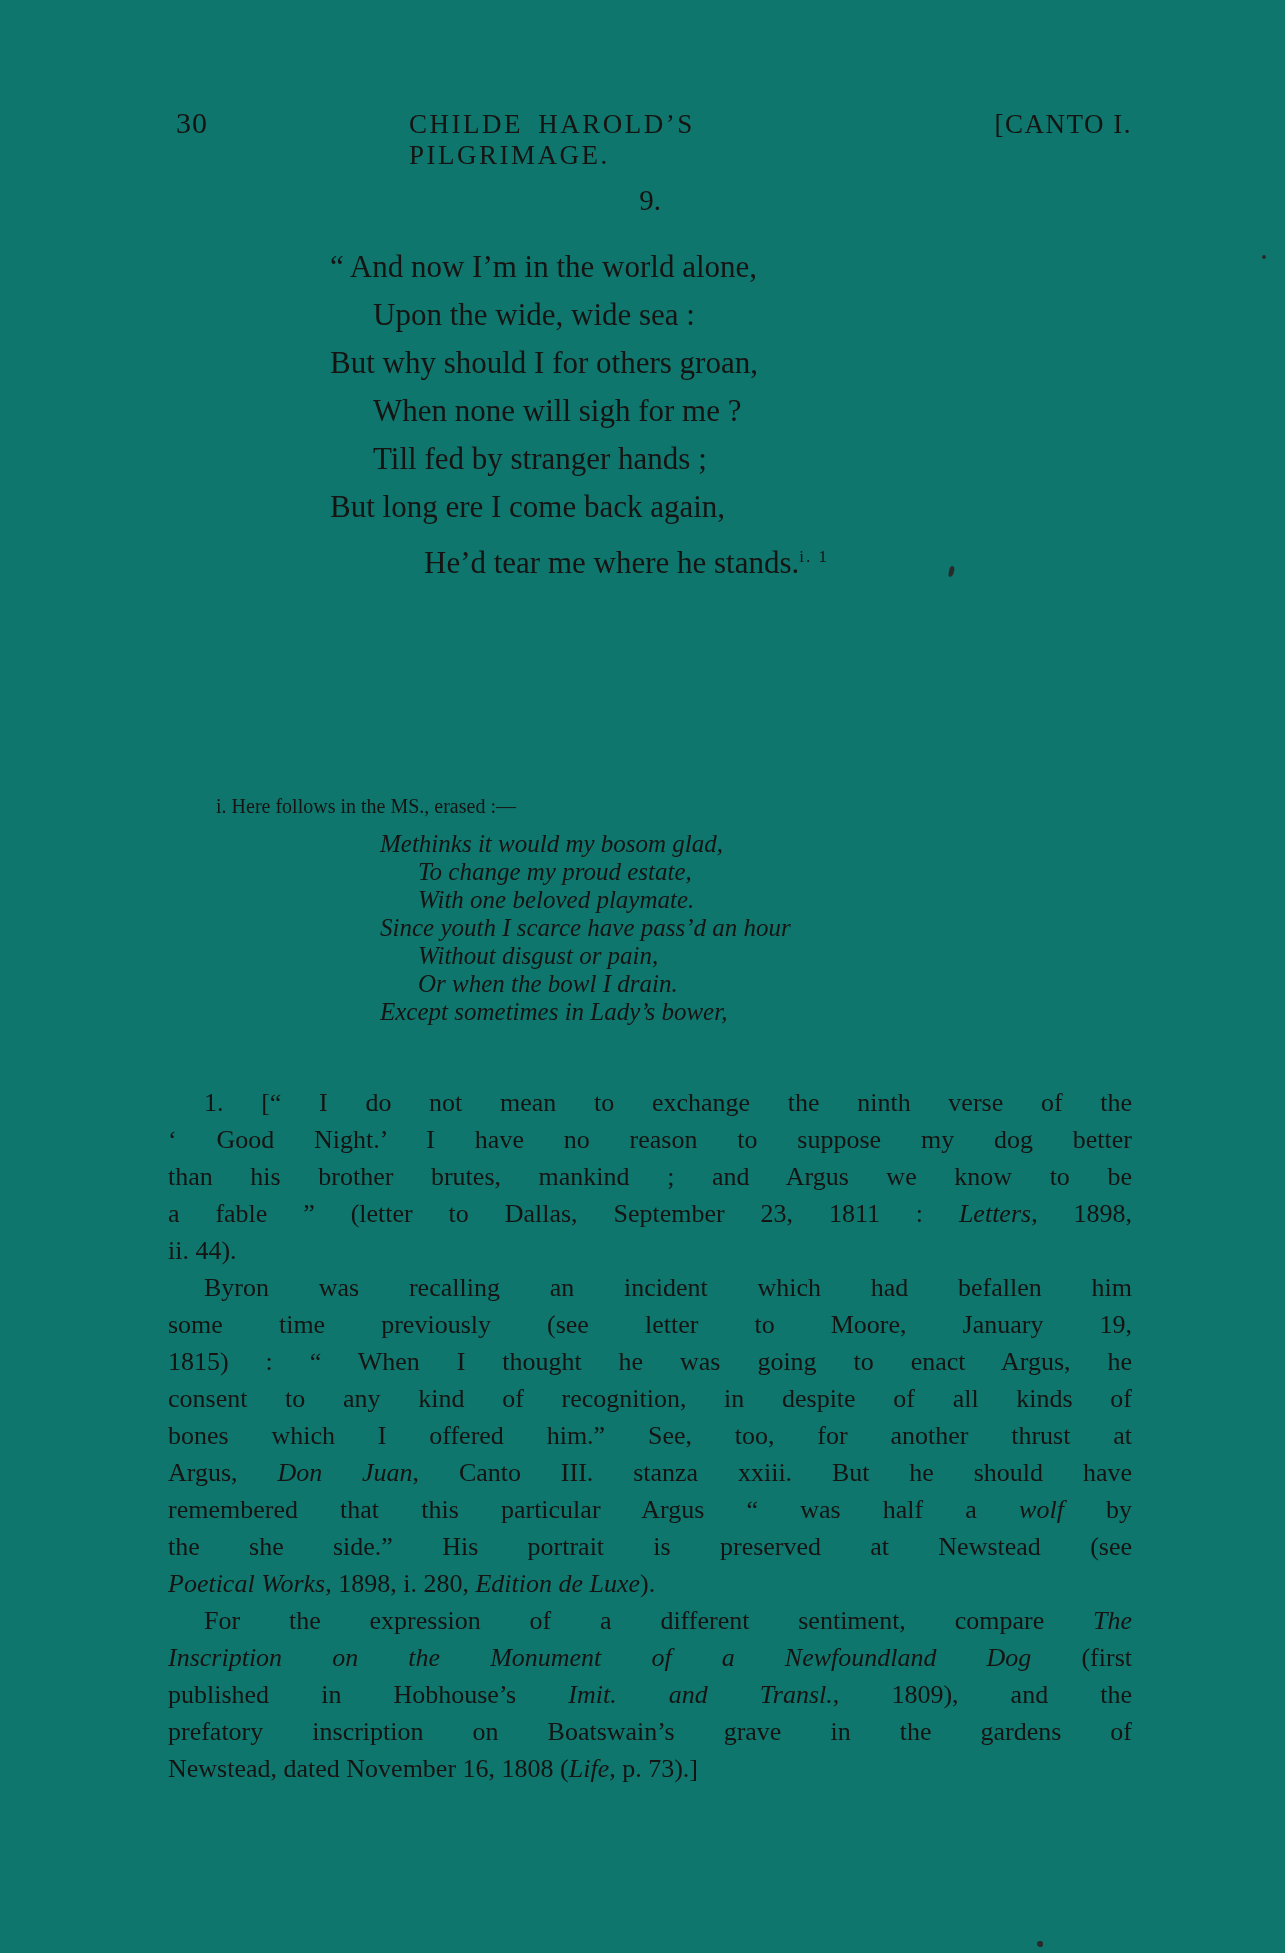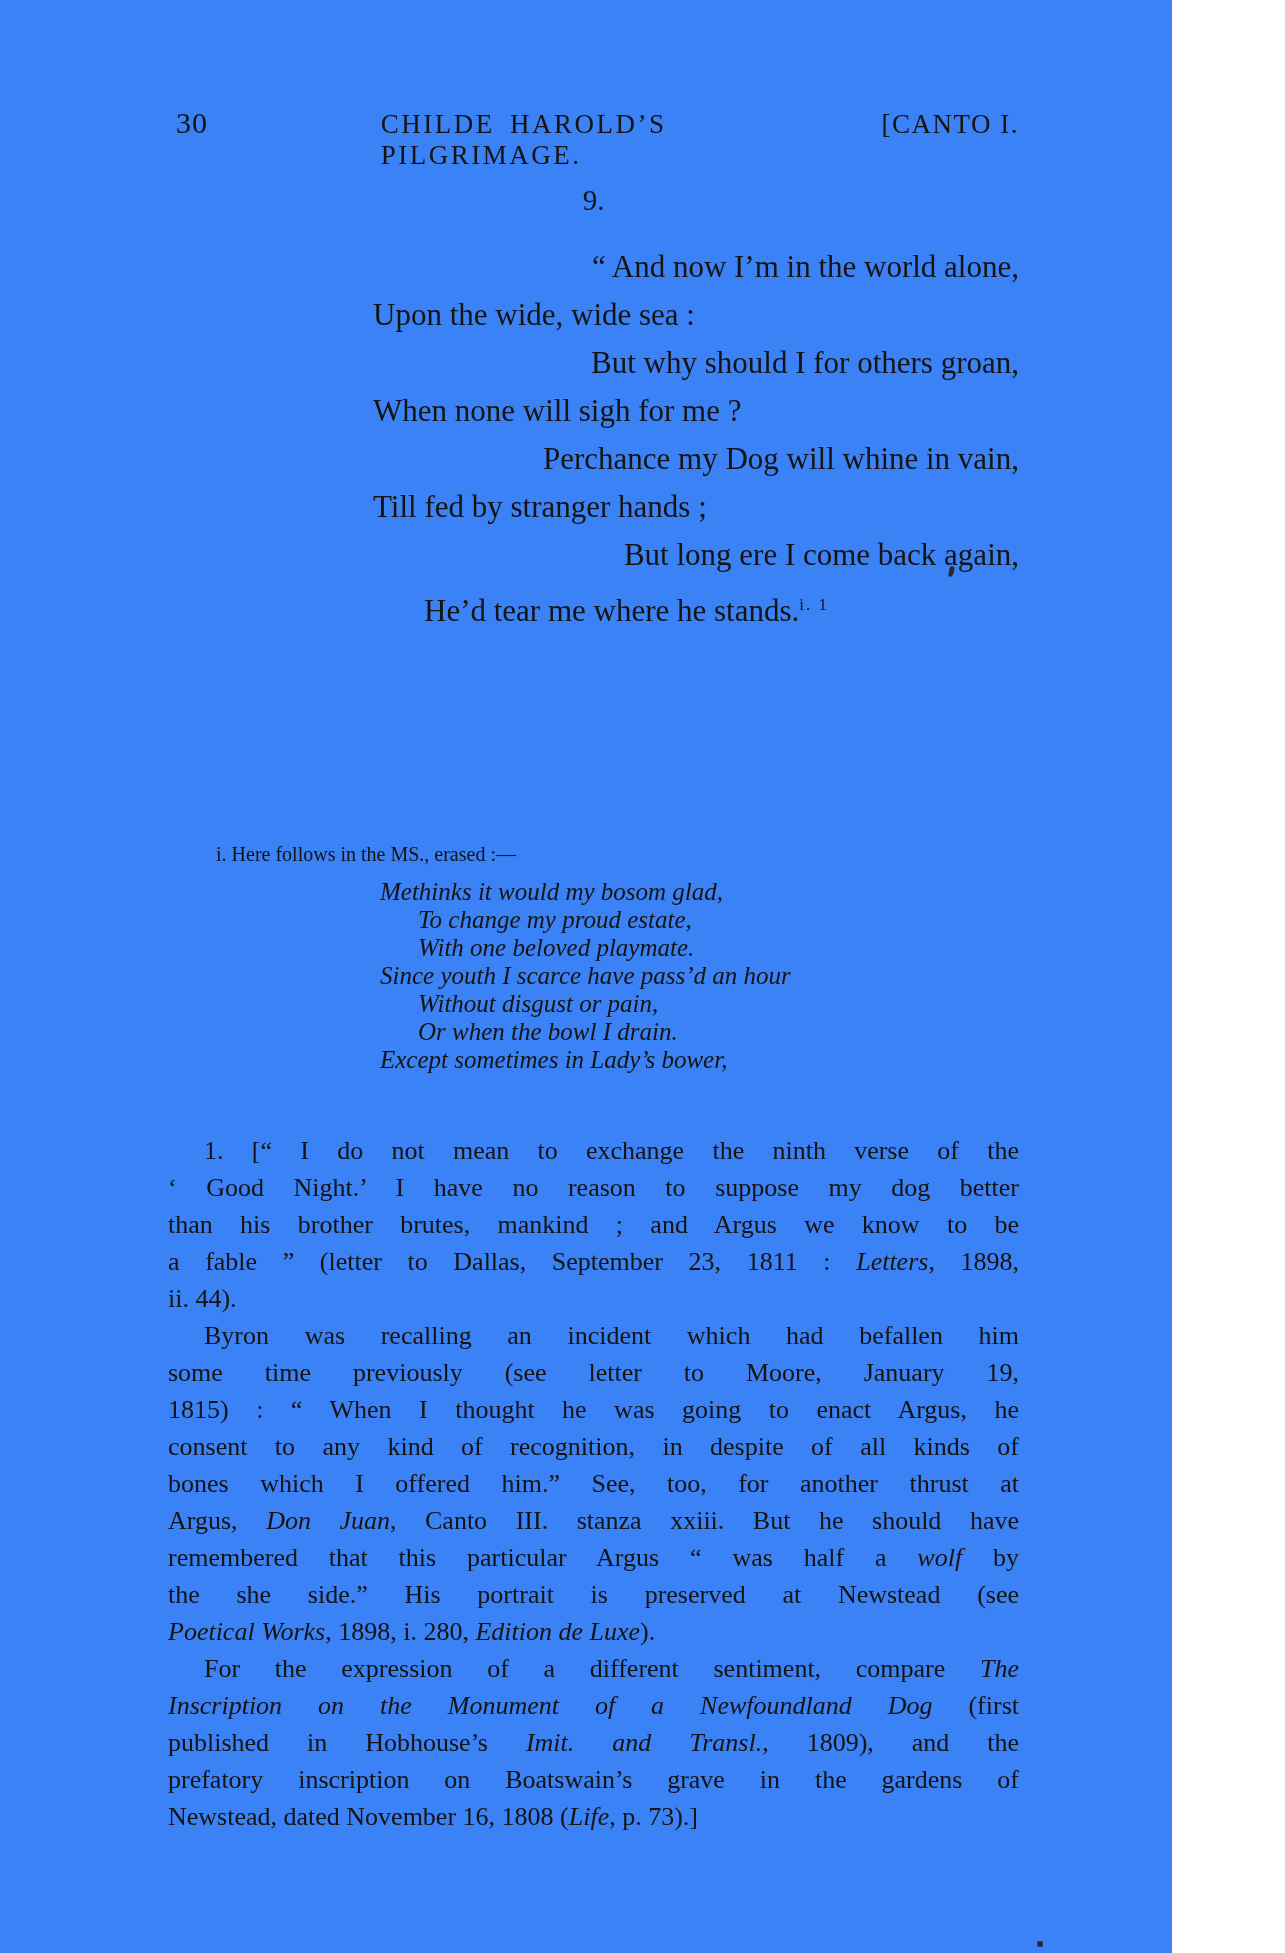--- a/index.html
+++ b/index.html
@@ -1,35 +1,35 @@
 <!DOCTYPE html>
 <html><head>
 <meta charset="utf-8">
 <style>
   * { margin:0; padding:0; box-sizing:border-box; }
   html,body { background:#ffffff; }
   .page {
     position:relative;
-    width:1172px; height:1953px;
-    background:#3b82f6;
+    width:1285px; height:1953px;
+    background:#0f766e;
     color:#151412;
     font-family:"Liberation Serif", serif;
     overflow:hidden;
     padding:106px 153px 4px 168px;
   }
   
   .running-head { position:relative; height:36px; }
   .page-num  { position:absolute; left:8px; top:0; font-size:30px; letter-spacing:1px; }
   .run-title { position:absolute; left:50%; transform:translateX(-50%); top:3px; font-size:27px; letter-spacing:2.5px; word-spacing:6px; }
   .canto     { position:absolute; right:0; top:3px; font-size:27px; letter-spacing:1.5px; }
   
   .stanza-num { margin-top:42px; text-align:center; font-size:29px; }
   .poem { margin-top:26px; margin-left:162px; font-size:31px; }
   .pline { line-height:48px; white-space:pre; }
-  .ind0 { padding-left:0;text-align:right; }
+  .ind0 { padding-left:0; }
   .ind1 { padding-left:43px; }
   .ind2 { padding-left:94px;margin-top:8px; }
   .pline sup { font-size:17px; letter-spacing:2px; line-height:0; }
   
   .fnote { margin-top:203px; }
   .fn-head { padding-left:48px; font-size:20px; line-height:32px; }
   .fn-verse { margin-top:8px; font-style:italic; font-size:25px; }
   .vline { line-height:28px; white-space:pre; }
   .v0 { padding-left:212px; }
   .v1 { padding-left:250px; }
@@ -56,21 +56,20 @@
     <span class="canto">[CANTO I.</span>
   </header>
 
   <div class="stanza-num">9.</div>
 
   <div class="poem">
       <div class="pline ind0">“ And now I’m in the world alone,</div>
       <div class="pline ind1">Upon the wide, wide sea :</div>
       <div class="pline ind0">But why should I for others groan,</div>
       <div class="pline ind1">When none will sigh for me ?</div>
-      <div class="pline ind0">Perchance my Dog will whine in vain,</div>
       <div class="pline ind1">Till fed by stranger hands ;</div>
       <div class="pline ind0">But long ere I come back again,</div>
       <div class="pline ind2">He’d tear me where he stands.<sup>i. 1</sup></div>
     </div>
 
   <div class="fnote">
     <div class="fn-head">i. Here follows in the MS., erased :—</div>
     <div class="fn-verse">
         <div class="vline v0">Methinks it would my bosom glad,</div>
         <div class="vline v1">To change my proud estate,</div>

